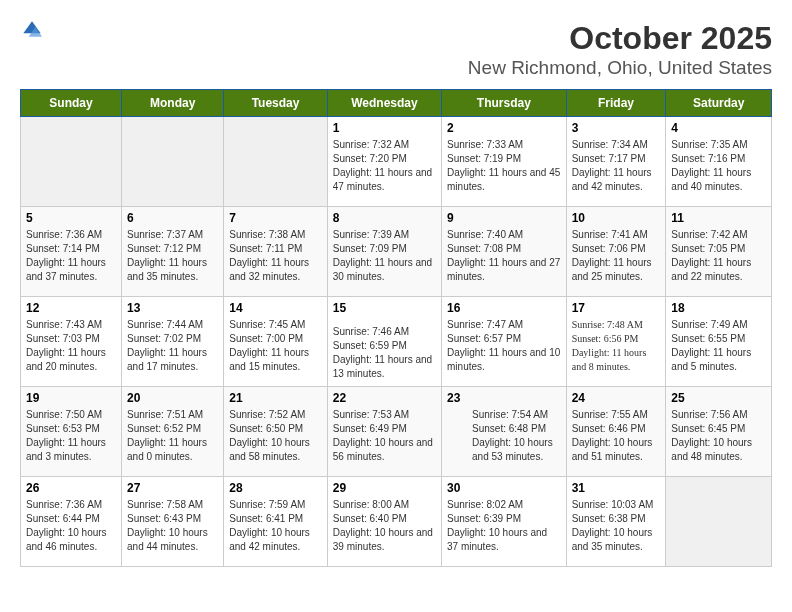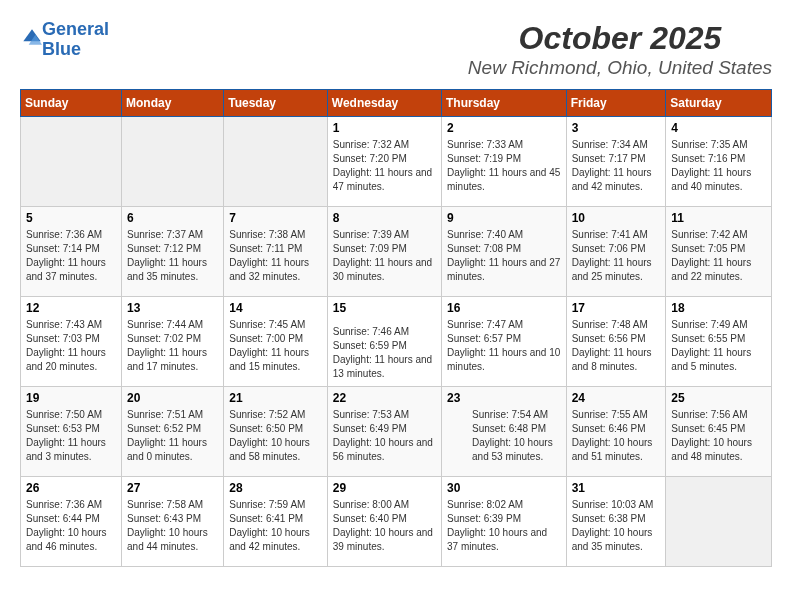--- a/index.html
+++ b/index.html
@@ -28,42 +28,41 @@
     }
     .logo-text span {
       color: #2a6bb5;
     }
     .logo-icon {
       width: 20px;
       height: 20px;
       margin-left: 2px;
     }
     .title-block {
-      text-align: center;
-      font-style: italic;
+      text-align: right;
     }
     .month-title {
       font-size: 32px;
       font-weight: bold;
       color: #333;
     }
     .location {
       font-size: 19px;
       color: #555;
     }
     table {
       width: 100%;
       border-collapse: collapse;
       font-size: 11px;
     }
     thead tr th {
-      background: #c2410c;
+      background: #4d7c0f;
       color: #fff;
       padding: 6px 4px;
-      text-align: left;
+      text-align: center;
       font-size: 12px;
       font-weight: bold;
       border: 1px solid #1a5ba5;
     }
     tbody tr td {
       border: 1px solid #ccc;
       vertical-align: top;
       padding: 4px 5px;
       min-height: 80px;
       height: 90px;
@@ -90,24 +89,20 @@
 </head>
 <body>
 
 <div class="header">
   <div class="logo">
     <div>
       <svg class="logo-icon" viewBox="0 0 30 30">
         <polygon points="15,2 28,20 2,20" fill="#2a6bb5"></polygon>
         <polygon points="20,10 30,25 10,25" fill="#5599dd" opacity="0.7"></polygon>
       </svg>
-    </div>
-    <div class="logo-text">
-      <div><span>General</span></div>
-      <div><span style="color:#2a6bb5">Blue</span></div>
     </div>
   </div>
   <div class="title-block">
     <div class="month-title">October 2025</div>
     <div class="location">New Richmond, Ohio, United States</div>
   </div>
 </div>
 
 <table>
   <thead>
@@ -221,21 +216,21 @@
 Daylight: 11 hours and 13 minutes.</div>
         </td>
         <td>
           <span class="day-num">16</span>
           <div class="day-info" style="white-space: pre-line;">Sunrise: 7:47 AM
 Sunset: 6:57 PM
 Daylight: 11 hours and 10 minutes.</div>
         </td>
         <td>
           <span class="day-num">17</span>
-          <div class="day-info" style="white-space: pre-line;">Sunrise: 7:48 AM
+          <div class="day-info" style="white-space: pre-line; font-family: Liberation Serif, serif;">Sunrise: 7:48 AM
 Sunset: 6:56 PM
 Daylight: 11 hours and 8 minutes.</div>
         </td>
         <td>
           <span class="day-num">18</span>
           <div class="day-info" style="white-space: pre-line;">Sunrise: 7:49 AM
 Sunset: 6:55 PM
 Daylight: 11 hours and 5 minutes.</div>
         </td>
       </tr>

